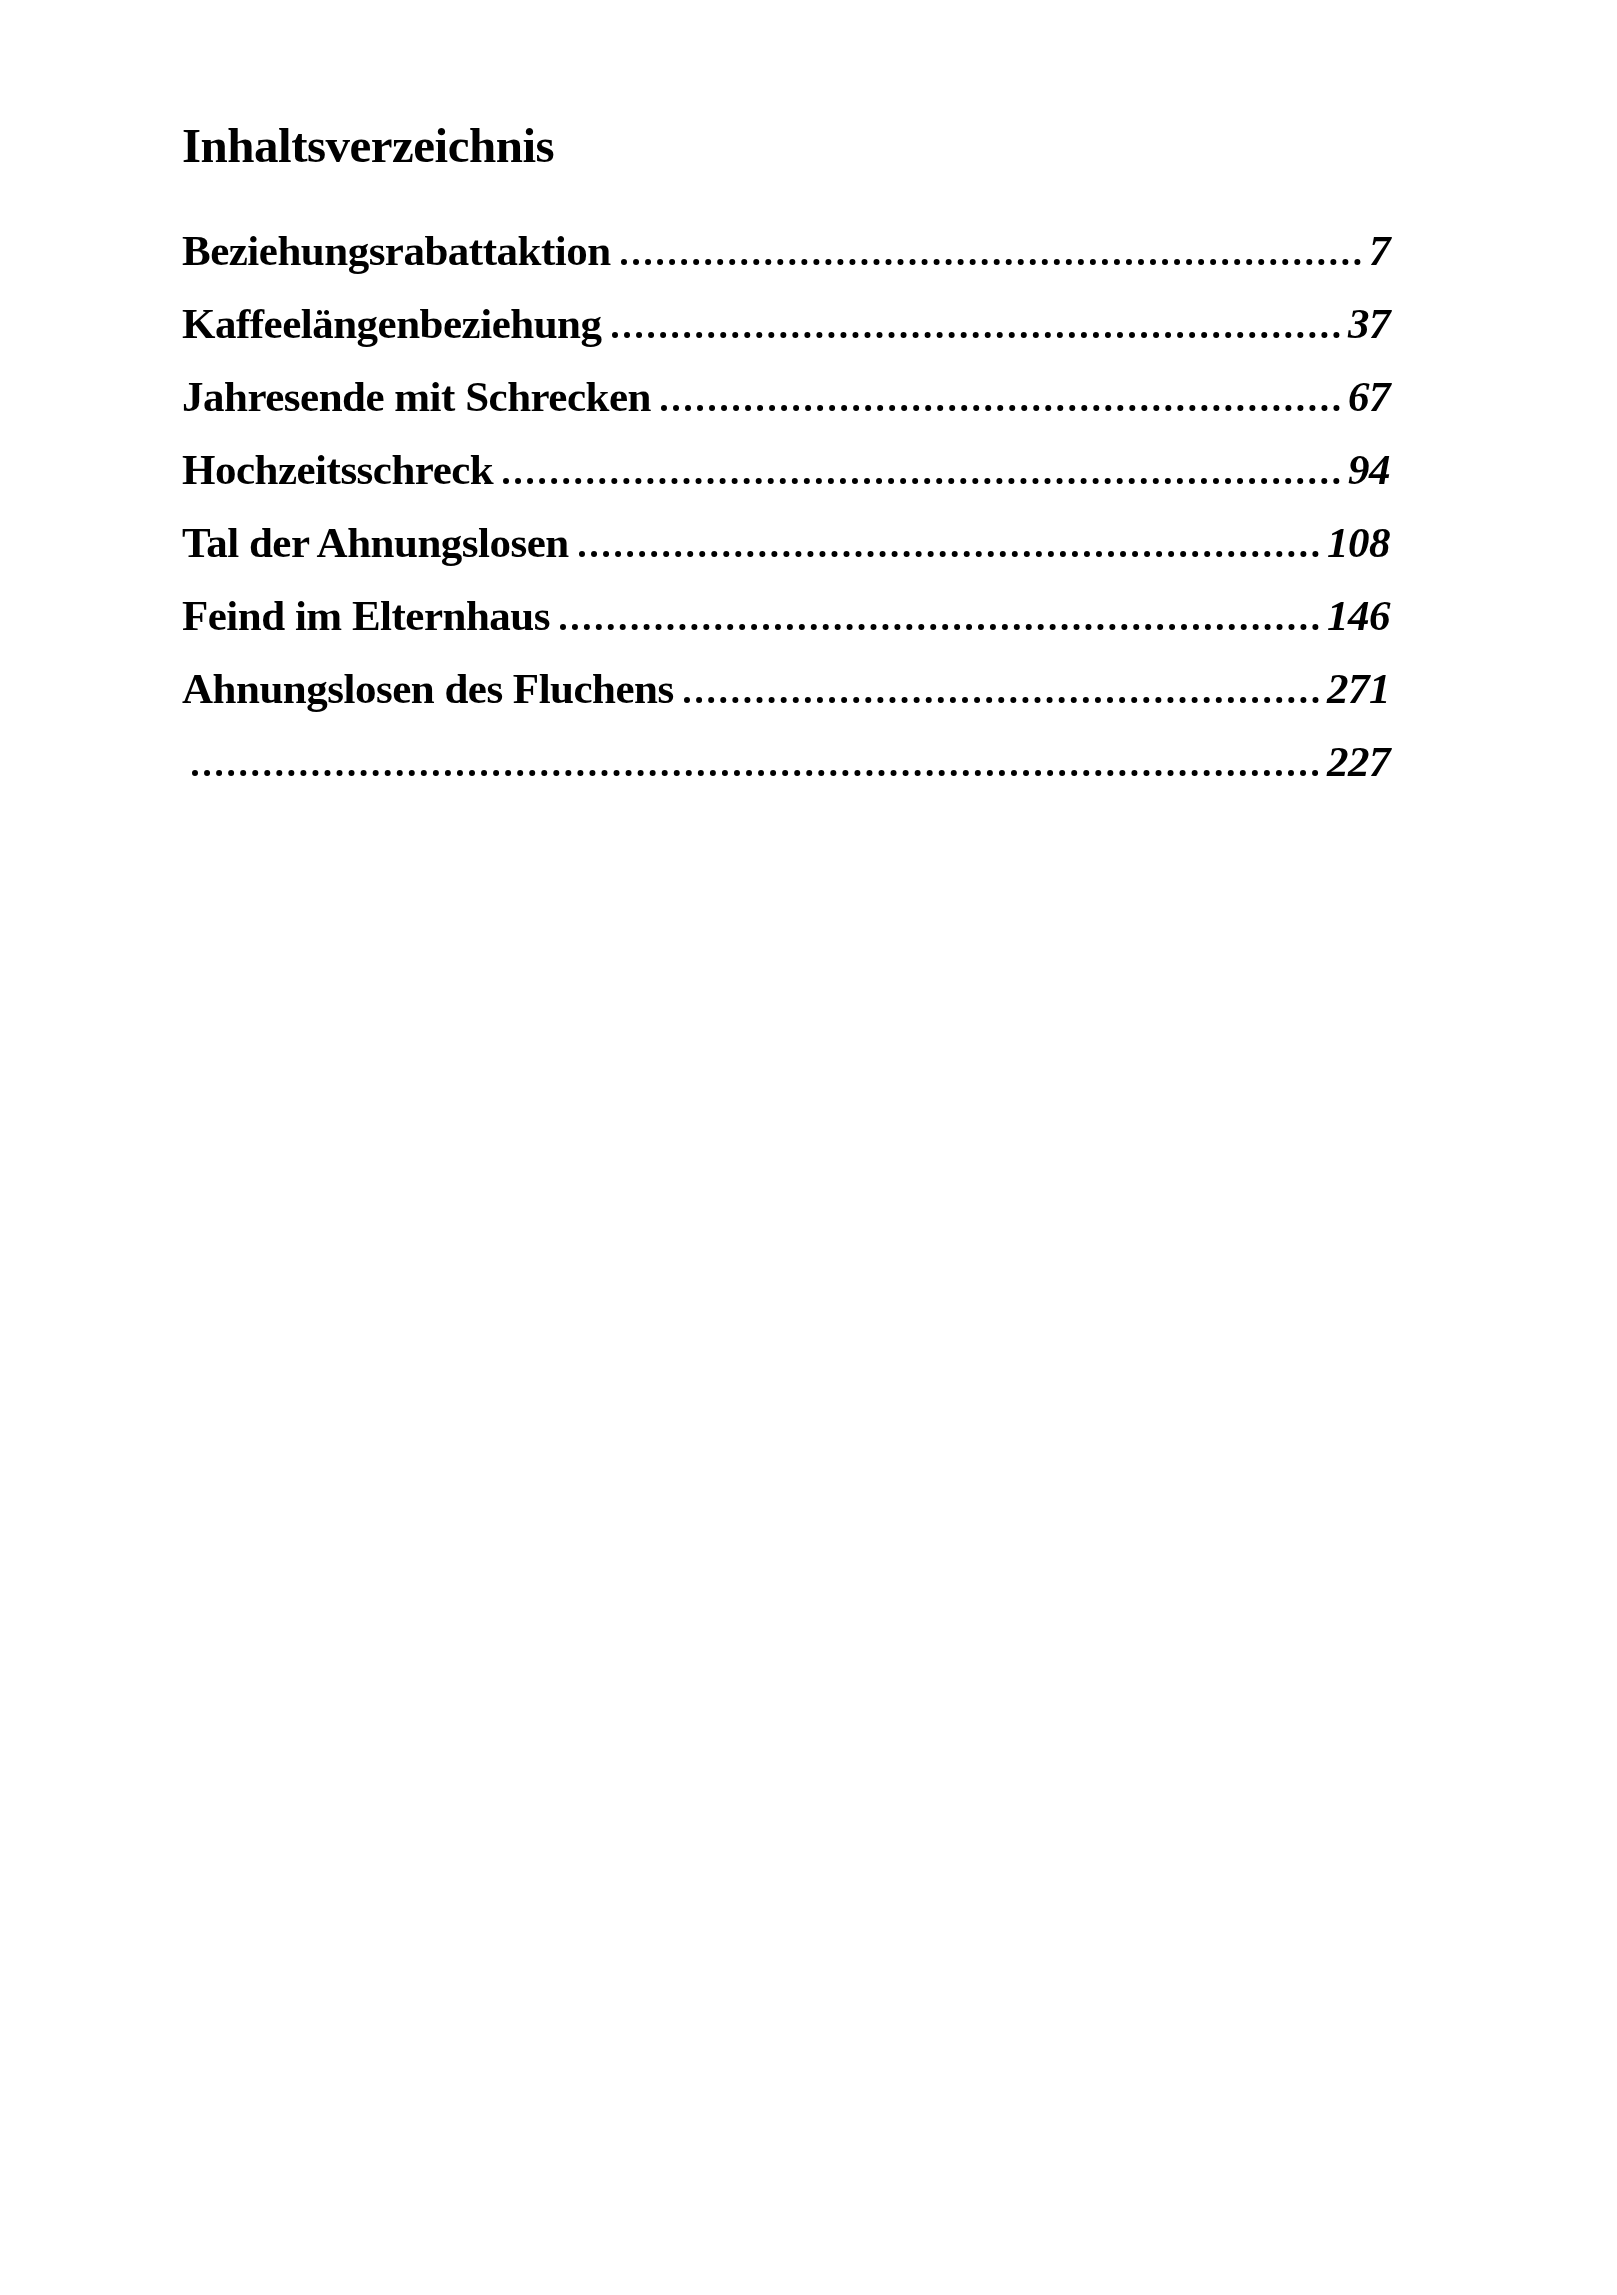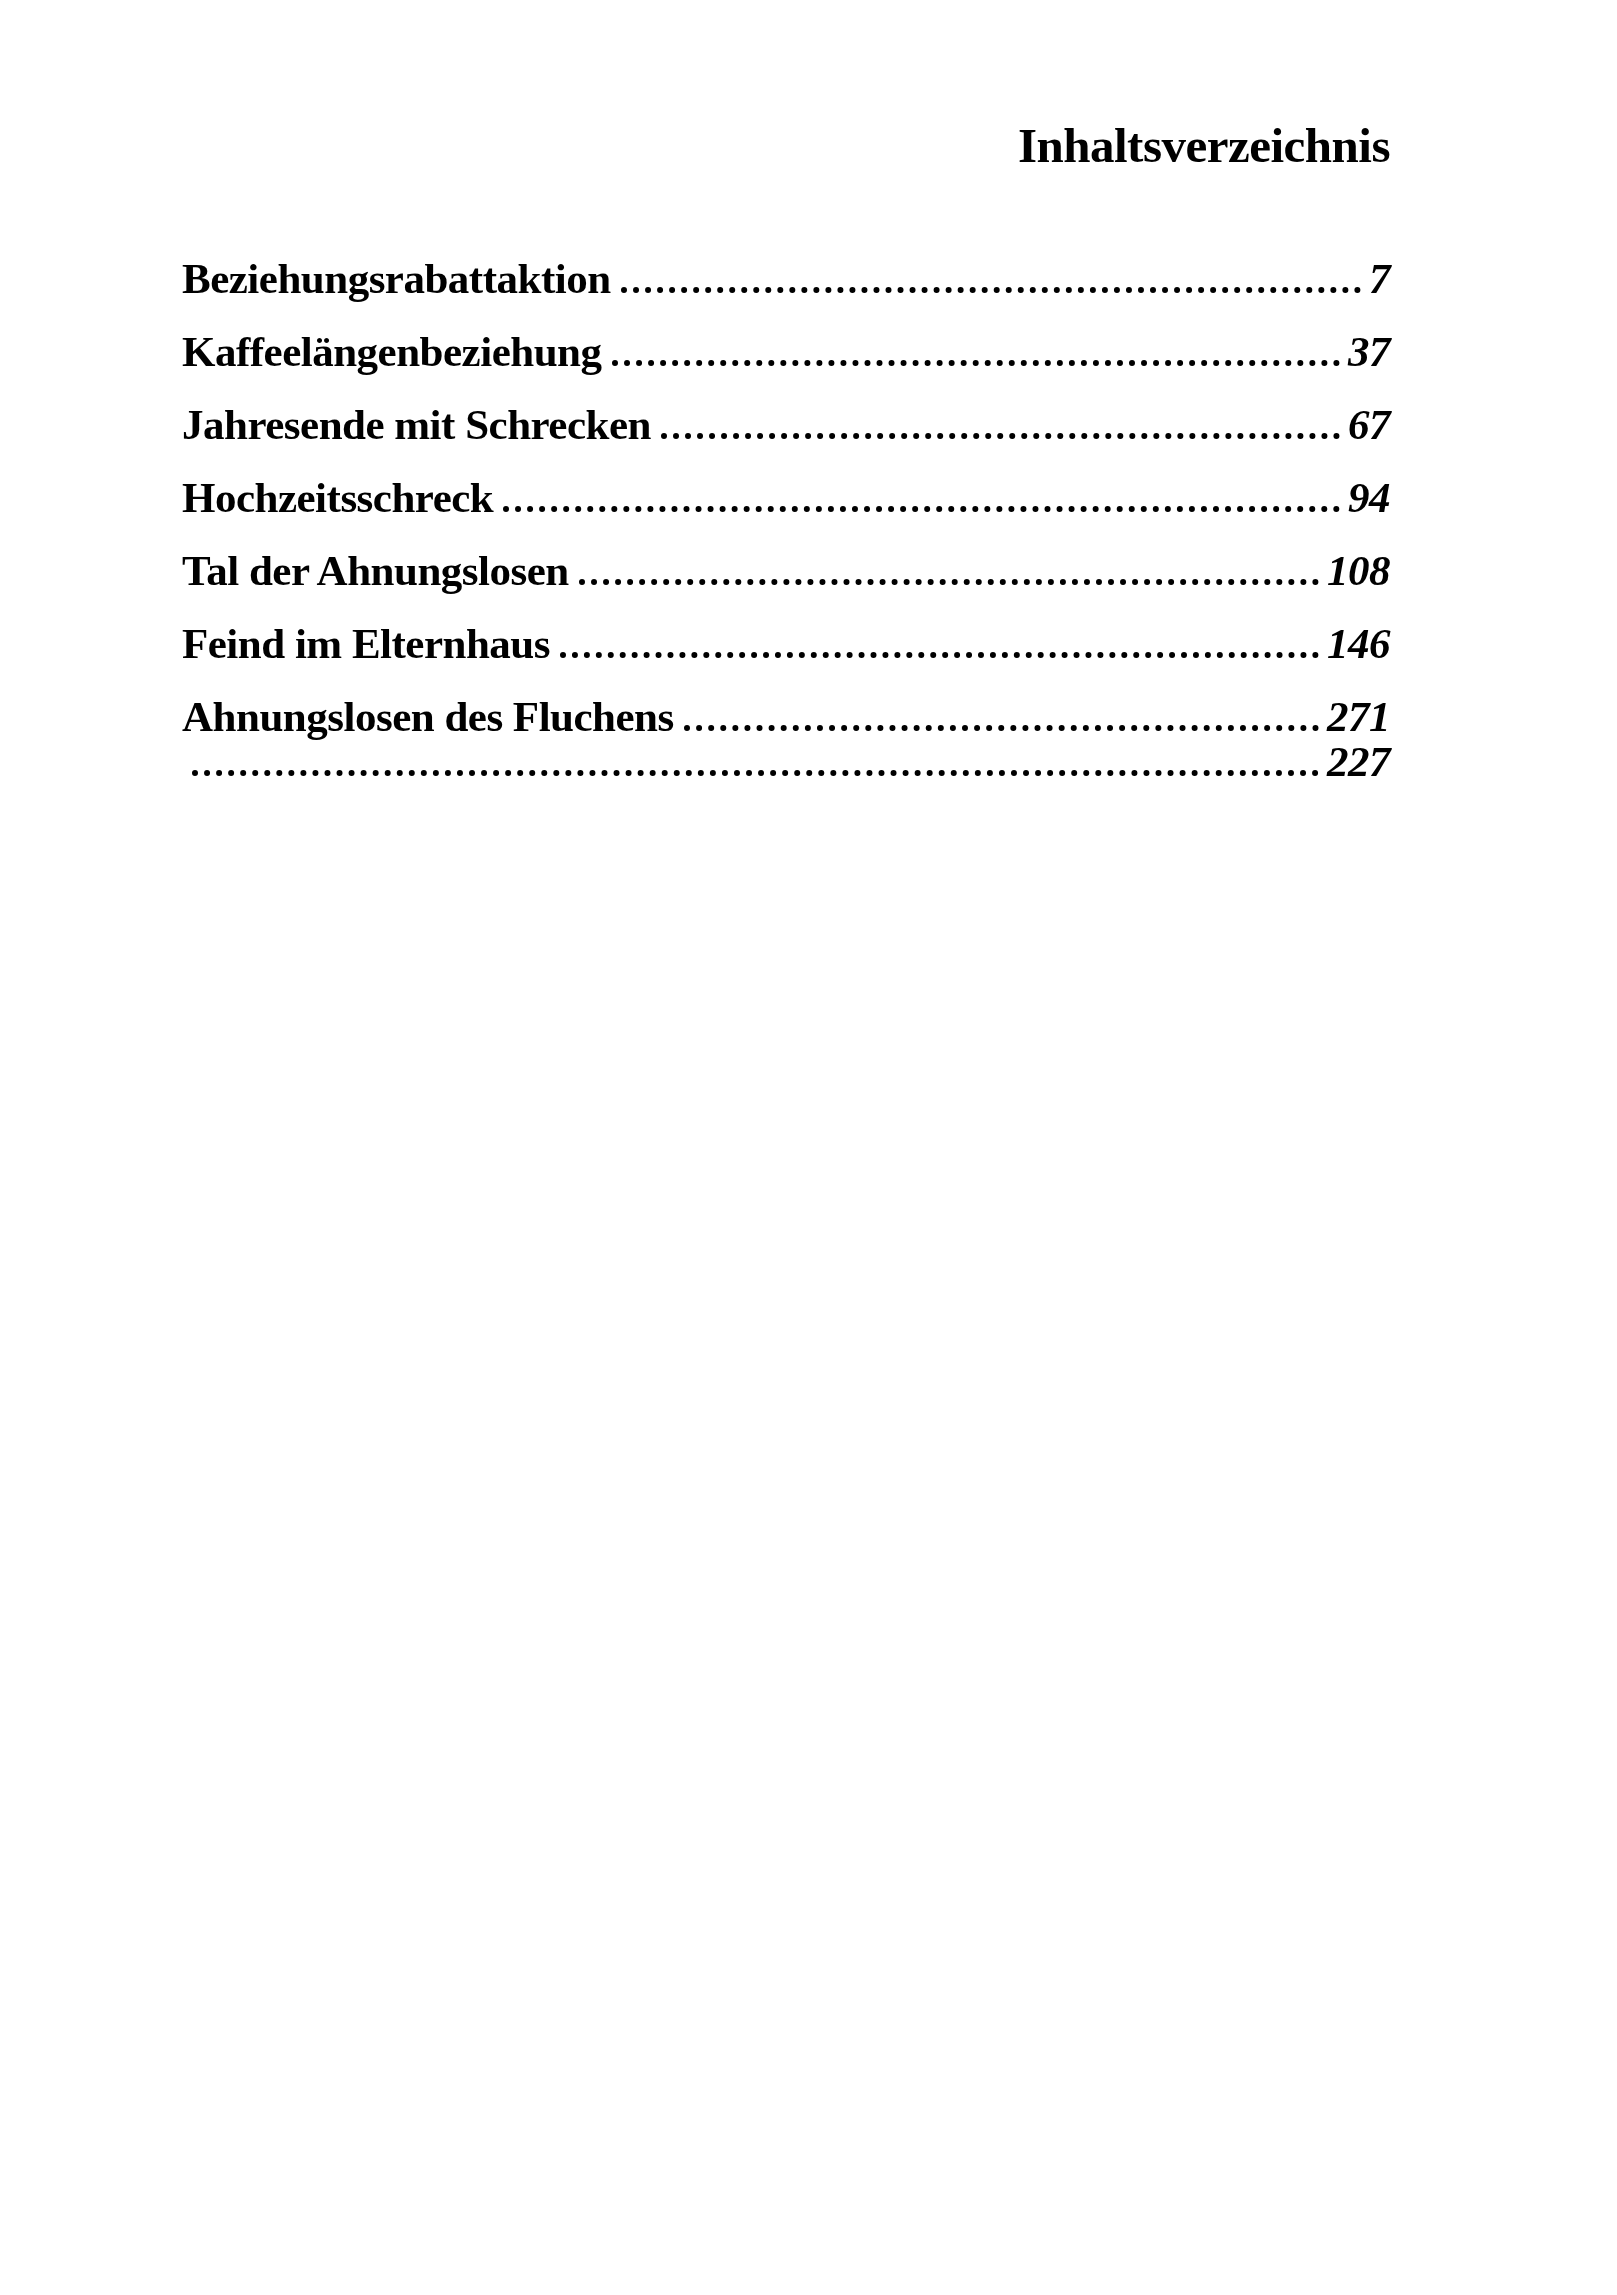--- a/index.html
+++ b/index.html
@@ -20,39 +20,37 @@
     left: 182px;
     top: 115px;
     width: 1208px; 
   }
   h1.title {
     margin: 0 0 50px 0;
     font-size: 49px;
     line-height: 1.25;
     font-weight: 700;
     letter-spacing: -0.5px;
-    text-align: right;
   }
   ol.toc {
     list-style: none;
     margin: 0;
     padding: 0;
   }
   .toc-row {
     display: flex;
     align-items: baseline;
     height: 73px;
     font-size: 43px;
     font-weight: 700;
     letter-spacing: -0.5px;
     white-space: nowrap;
   }
   .toc-row .label {
     flex: 0 0 auto;
-    margin-top: 28px;
   }
   .toc-row .leader {
     flex: 1 1 auto;
     height: 0;
     border-bottom: 6.5px dotted #000000;
     margin: 0 8.3px 0 10.2px;
     min-width: 28px;
   }
   .toc-row .pagenum {
     flex: 0 0 auto;

